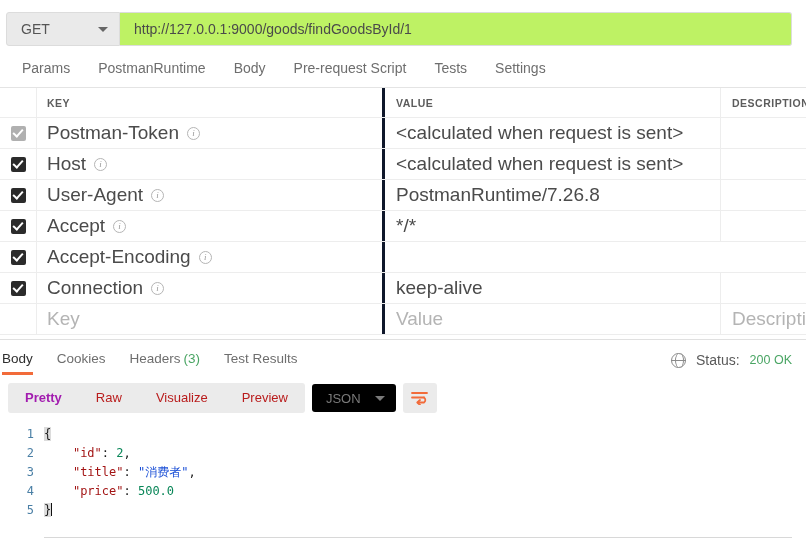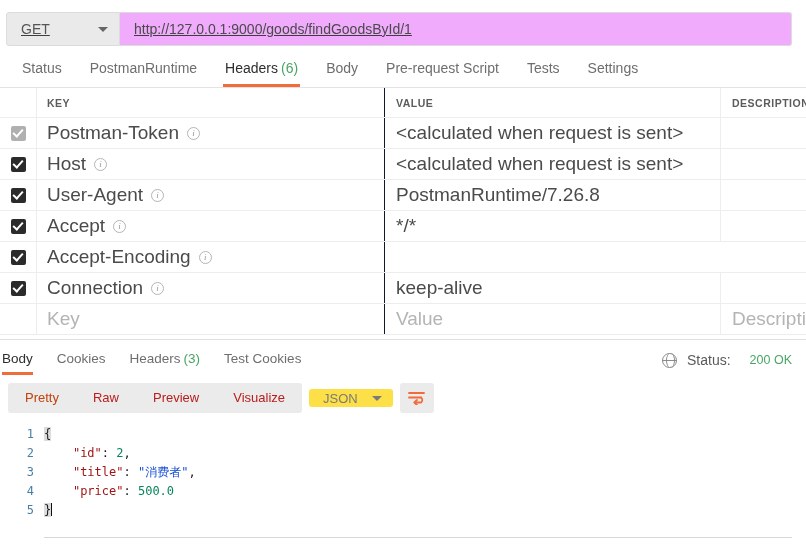--- a/index.html
+++ b/index.html
@@ -10,41 +10,40 @@
     color: #3e3e3e;
     overflow: hidden;
   }
 
   
   .url-row {
     display: flex;
     align-items: center;
     padding: 8px 0 0 6px;
     height: 50px;
-    text-decoration: underline;
   }
   .method-select {
     width: 114px; height: 34px;
     background: #eaeaea;
     border: 1px solid #dcdcdc;
     border-radius: 3px 0 0 3px;
     display: flex; align-items: center; justify-content: space-between;
     padding: 0 11px 0 14px;
     font-size: 14px; color: #555;
     cursor: pointer;
   }
   .caret {
     width: 0; height: 0;
     border-left: 5px solid transparent;
     border-right: 5px solid transparent;
     border-top: 5px solid #666;
   }
   .url-input {
     flex: 1; height: 34px;
-    background: #f0abfc;
+    background: #bef264;
     border: 1px solid #dcdcdc;
     border-left: none;
     border-radius: 0 3px 3px 0;
     display: flex; align-items: center;
     padding: 0 14px;
     font-size: 14px; color: #4a4a4a;
     margin-right: 14px;
     cursor: text;
   }
 
@@ -94,21 +93,21 @@
   .c-check {
     width: 37px; height: 100%;
     display: flex; align-items: center; justify-content: center;
     border-right: 1px solid #ededed;
     flex-shrink: 0;
   }
   .c-key {
     width: 348px; height: 100%;
     display: flex; align-items: center;
     padding-left: 10px;
-    border-right: 1px solid #0f172a;
+    border-right: 3px solid #0f172a;
     flex-shrink: 0;
   }
   .c-val {
     width: 336px; height: 100%;
     display: flex; align-items: center;
     padding-left: 11px;
     border-right: 1px solid #ededed;
     flex-shrink: 0;
   }
   .c-desc {
@@ -192,47 +191,47 @@
     border: 1px solid #8a8a8a;
     border-radius: 50%;
     border-top: none; border-bottom: none;
   }
   .globe::after {
     content: ""; position: absolute;
     left: -1px; right: -1px; top: 50%;
     height: 0; border-top: 1px solid #8a8a8a;
   }
   .status-label { font-size: 14px; color: #5a5a5a; }
-  .status-code { font-size: 12.5px; color: #4aa564; margin-left: 9px; }
+  .status-code { font-size: 12.5px; color: #4aa564; }
 
   
   .body-toolbar {
     display: flex; align-items: center;
     padding: 8px 0 8px 8px;
     gap: 7px;
   }
   .seg-group {
     display: flex;
     background: #ebebeb;
     border-radius: 3px;
     height: 30px;
     align-items: center;
   }
   .seg {
     padding: 0 17px;
     font-size: 13px; color: #b91c1c;
     line-height: 30px;
     cursor: pointer;
   }
-  .seg.active { color: #c2410c; }
+  .seg.active { color: #a21caf; font-weight: bold; }
   .json-select {
     display: flex; align-items: center;
-    background: #fde047;
+    background: #000000;
     border-radius: 3px;
-    height: 18px;
+    height: 28px;
     padding: 0 11px 0 14px;
     gap: 14px;
     font-size: 13px; color: #7a7a7a;
     cursor: pointer;
   }
   .json-select .caret { border-top-color: #7a7a7a; }
   .wrap-btn {
     width: 34px; height: 30px;
     background: #ebebeb;
     border-radius: 3px;
@@ -286,27 +285,24 @@
   </div>
   <div class="url-input">
     <span>http://127.0.0.1:9000/goods/findGoodsById/1</span>
   </div>
 </div>
 
 <div class="req-tabs">
   <div class="ghost-pill"></div>
 
   <div class="tab">
-    <span>Status</span>
+    <span>Params</span>
   </div>
   <div class="tab">
     <span>PostmanRuntime</span>
-  </div>
-  <div class="tab active">
-    <span>Headers</span><span class="count">(6)</span>
   </div>
   <div class="tab">
     <span>Body</span>
   </div>
   <div class="tab">
     <span>Pre-request Script</span>
   </div>
   <div class="tab">
     <span>Tests</span>
   </div>
@@ -443,44 +439,44 @@
     <div class="tab active">
       <span>Body</span>
     </div>
     <div class="tab">
       <span>Cookies</span>
     </div>
     <div class="tab">
       <span>Headers</span><span class="count">(3)</span>
     </div>
     <div class="tab">
-      <span>Test Cookies</span>
+      <span>Test Results</span>
     </div>
   </div>
 
   <div class="status-box">
     <span class="globe"></span>
     <span class="status-label">Status:</span>
     <span class="status-code">200 OK</span>
   </div>
 </div>
 
 <div class="body-toolbar">
   <div class="seg-group">
     <div class="seg active">
       <span>Pretty</span>
     </div>
     <div class="seg">
       <span>Raw</span>
     </div>
     <div class="seg">
+      <span>Visualize</span>
+    </div>
+    <div class="seg">
       <span>Preview</span>
-    </div>
-    <div class="seg">
-      <span>Visualize</span>
     </div>
   </div>
 
   <div class="json-select">
     <span>JSON</span>
     <span class="caret"></span>
   </div>
 
   <div class="wrap-btn">
     <svg width="17" height="14" viewBox="0 0 17 14">

